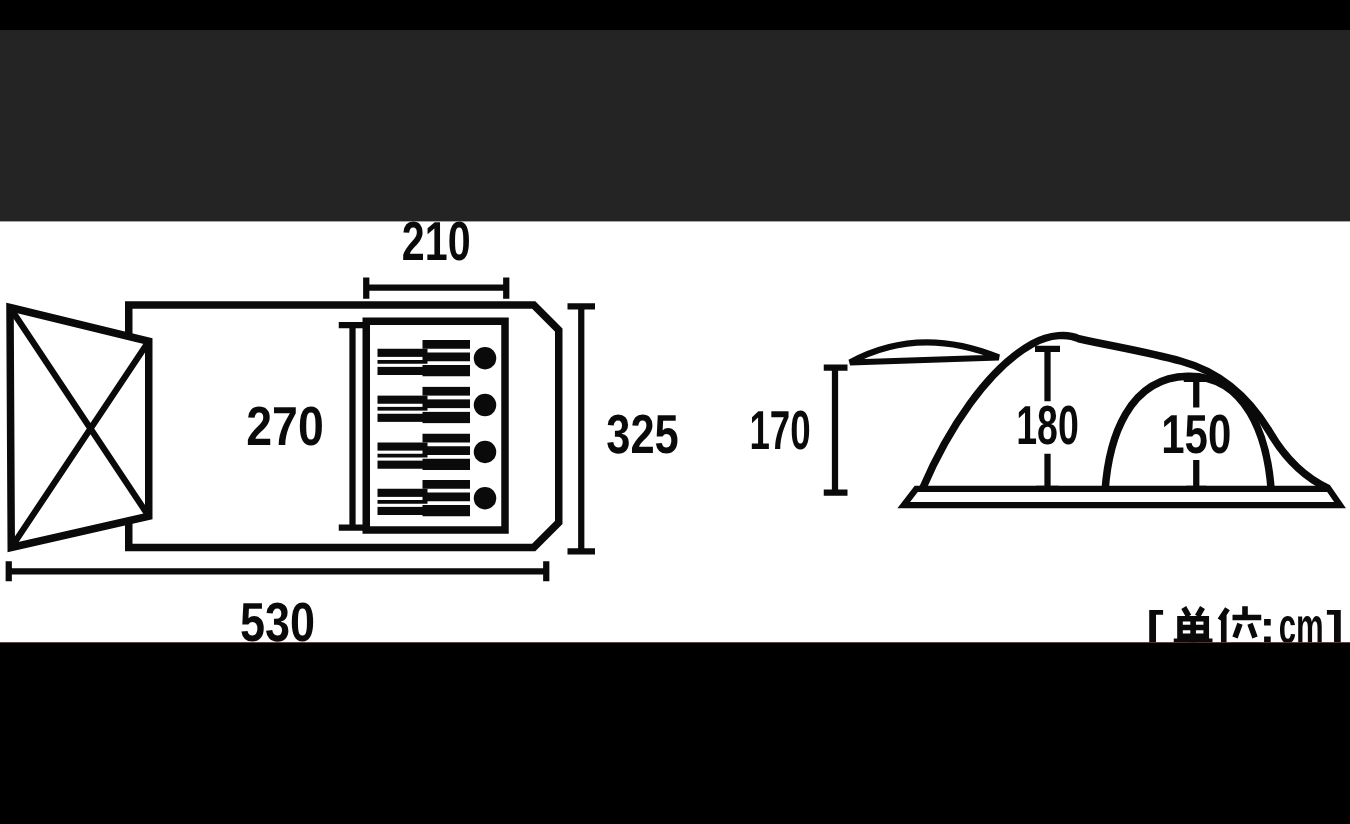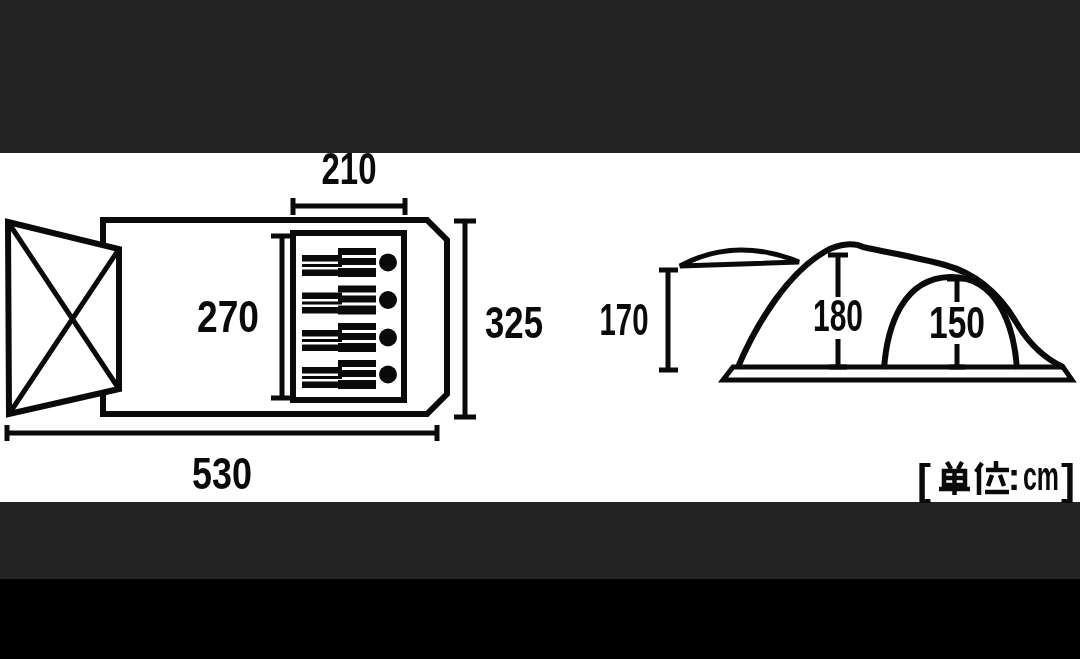--- a/index.html
+++ b/index.html
@@ -1,16 +1,16 @@
 <!DOCTYPE html>
 <html><head>
 <meta charset="utf-8">
 <style>
   html,body{margin:0;padding:0;background:#000;}
-  .screen{position:relative;width:1080px;height:579px;overflow:hidden;background:#b91c1c;}
+  .screen{position:relative;width:1080px;height:490px;overflow:hidden;background:#b91c1c;margin-top:24px;}
   svg{display:block;}
   .dim{
     font-family:"Liberation Sans","DejaVu Sans",sans-serif;
     font-weight:700;
     font-size:44px;
     fill:#0a0a0a;
     text-anchor:middle;
   }
   .unit-txt{
     font-family:"Liberation Sans","DejaVu Sans",sans-serif;

